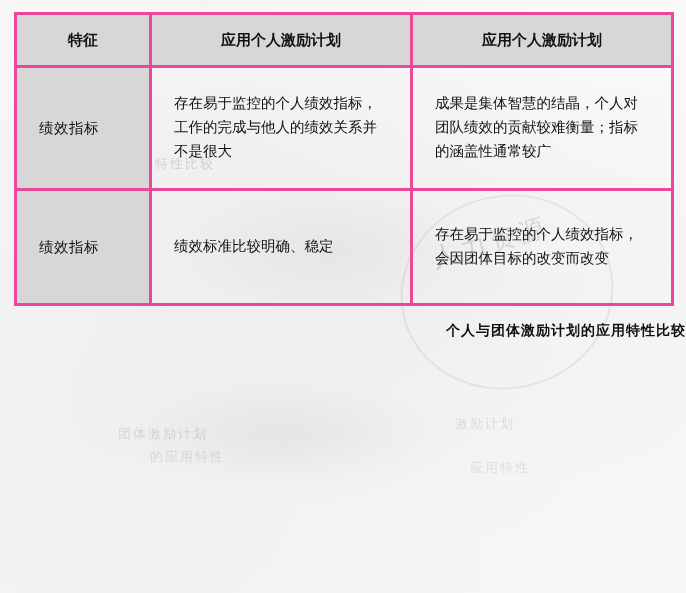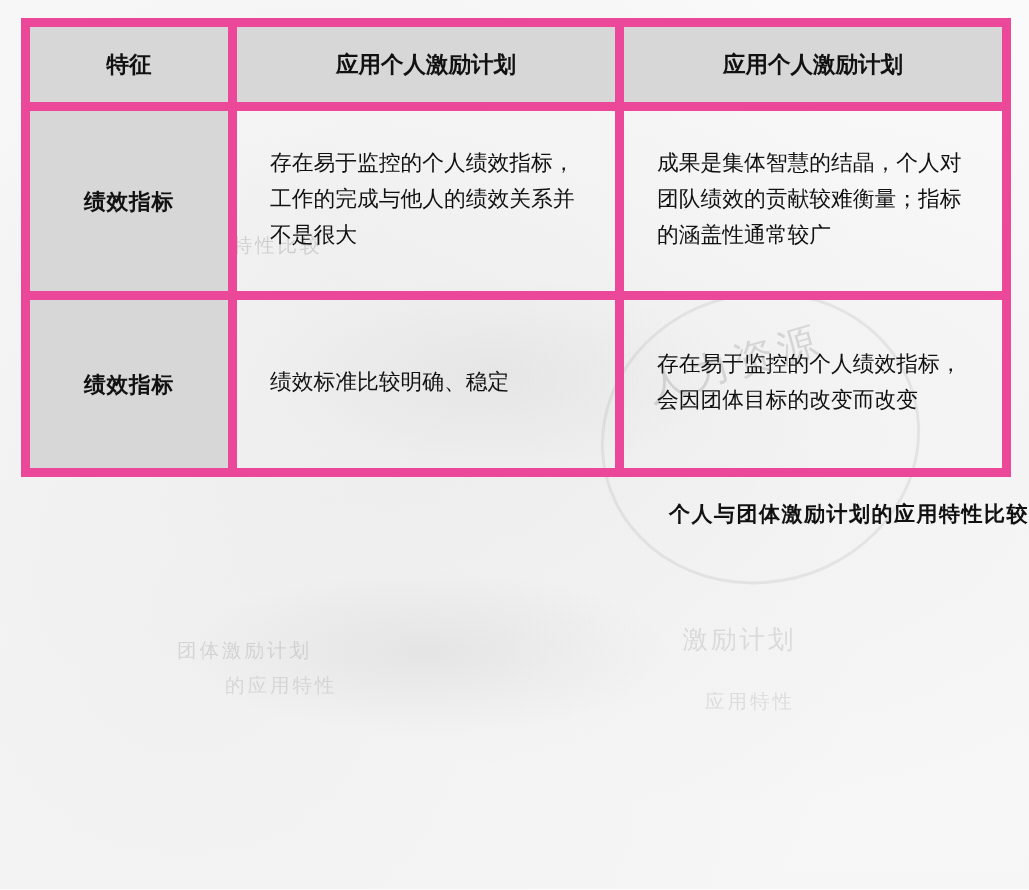--- a/index.html
+++ b/index.html
@@ -36,21 +36,21 @@
     font-family: "DejaVu Sans", "Liberation Sans", sans-serif;
     letter-spacing: 2px;
     white-space: nowrap;
     pointer-events: none;
     z-index: 1;
   }
   .ghost.g1 { left: 20px;  top: 66px;  font-size: 13px; }
   .ghost.g2 { left: 110px; top: 155px; font-size: 13px; }
   .ghost.g3 { left: 118px; top: 425px; font-size: 13px; color: rgba(90,90,90,0.18);}
   .ghost.g4 { left: 150px; top: 448px; font-size: 13px; color: rgba(90,90,90,0.16);}
-  .ghost.g5 { left: 455px; top: 415px; font-size: 17px; color: rgba(90,90,90,0.16);}
+  .ghost.g5 { left: 455px; top: 415px; font-size: 13px; color: rgba(90,90,90,0.16);}
   .ghost.g6 { left: 470px; top: 437px; font-size: 13px; color: rgba(90,90,90,0.15); margin-top: 22px;}
 
   
   .stamp {
     position: absolute;
     left: 400px;
     top: 195px;
     width: 210px;
     height: 190px;
     border-radius: 50%;
@@ -98,40 +98,39 @@
     margin: 12px 10px 0 14px;
   }
 
   table.compare {
     border-collapse: collapse;
     width: 660px;
     table-layout: fixed;
     background: transparent;
   }
   table.compare td, table.compare th {
-    border: 6px solid #ec4899;
+    border: 3px solid #ec4899;
     vertical-align: middle;
     padding: 8px 22px;
   }
   thead th {
     background: #d7d7d7;
     font-weight: bold;
     font-size: 15px;
     text-align: center;
     height: 34px;
     padding: 4px 6px;
   }
   thead th.feature-col {
     width: 88px;
   }
   tbody td.rowhead {
     background: #d7d7d7;
-    font-weight: bold;
+    font-weight: normal;
     font-size: 14.5px;
-    text-align: center;
     width: 88px;
     letter-spacing: 0.5px;
   }
   tbody td.cell {
     font-size: 14.5px;
     line-height: 1.65;
     text-align: left;
   }
   tr.r-perf td { height: 104px; }
   tr.r-std  td { height: 96px; }

